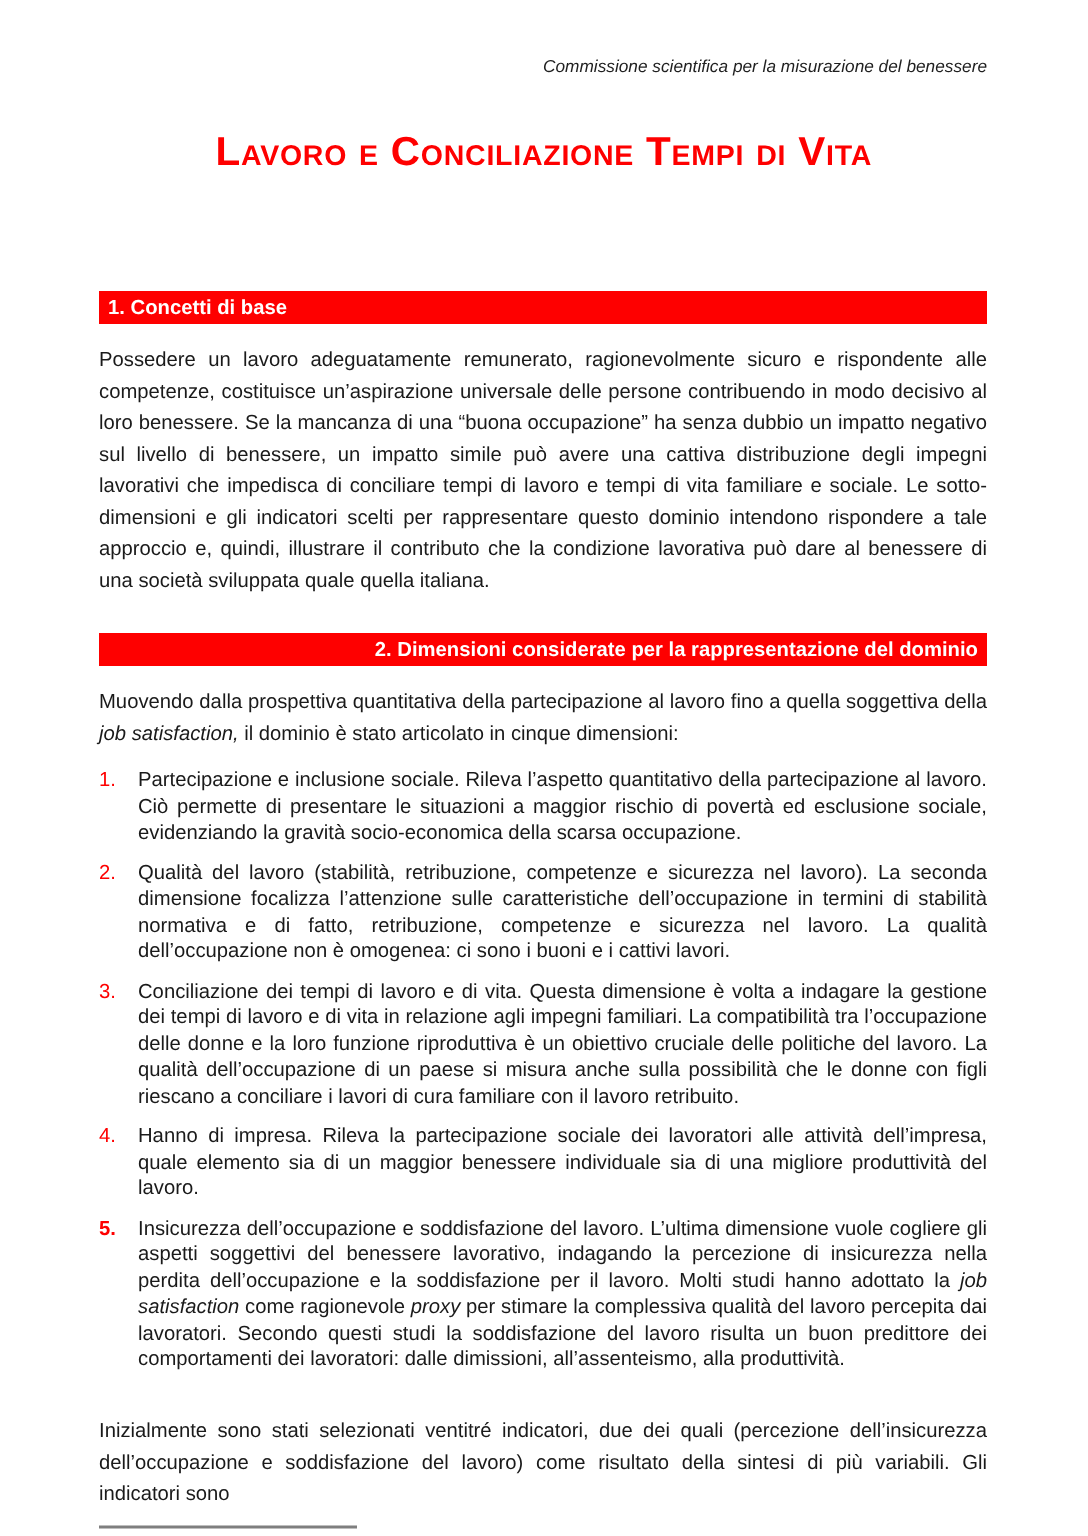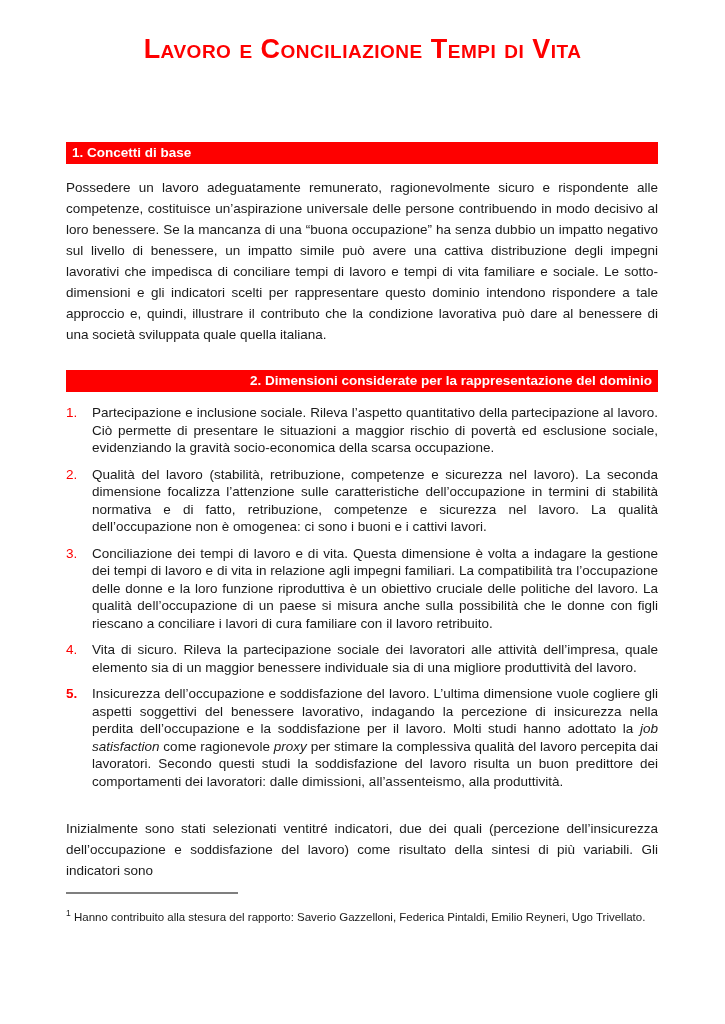--- a/index.html
+++ b/index.html
@@ -78,54 +78,56 @@
     font-size: 11.5px;
     line-height: 14px;
   }
   .footnote sup { font-size: 8.5px; vertical-align: super; line-height: 0; }
 </style>
 </head>
 <body>
 
 <div class="page">
 
+  <div class="header-note">Commissione scientifica per la misurazione del benessere</div>
 
   <h1 class="title">Lavoro e Conciliazione Tempi di Vita</h1>
 
   <div class="secbar first">
     <span>1. Concetti di base</span>
   </div>
 
   <p class="para">Possedere un lavoro adeguatamente remunerato, ragionevolmente sicuro e rispondente alle competenze, costituisce un’aspirazione universale delle persone contribuendo in modo decisivo al loro benessere. Se la mancanza di una “buona occupazione” ha senza dubbio un impatto negativo sul livello di benessere, un impatto simile può avere una cattiva distribuzione degli impegni lavorativi che impedisca di conciliare tempi di lavoro e tempi di vita familiare e sociale. Le sotto-dimensioni e gli indicatori scelti per rappresentare questo dominio intendono rispondere a tale approccio e, quindi, illustrare il contributo che la condizione lavorativa può dare al benessere di una società sviluppata quale quella italiana.</p>
 
   <div class="secbar second">
     <span>2. Dimensioni considerate per la rappresentazione del dominio</span>
   </div>
 
+  <p class="para"><span>Muovendo dalla prospettiva quantitativa della partecipazione al lavoro fino a quella soggettiva della </span><span class="it">job satisfaction,</span><span> il dominio è stato articolato in cinque dimensioni:</span></p>
 
   <div class="dim-list">
 
     <div class="li">
       <span class="num">1.</span>
       <div class="li-body"><span class="lead">Partecipazione e inclusione sociale.</span><span> Rileva l’aspetto quantitativo della partecipazione al lavoro. Ciò permette di presentare le situazioni a maggior rischio di povertà ed esclusione sociale, evidenziando la gravità socio-economica della scarsa occupazione.</span></div>
     </div>
 
     <div class="li">
       <span class="num">2.</span>
       <div class="li-body"><span class="lead">Qualità del lavoro (stabilità, retribuzione, competenze e sicurezza nel lavoro).</span><span> La seconda dimensione focalizza l’attenzione sulle caratteristiche dell’occupazione in termini di stabilità normativa e di fatto, retribuzione, competenze e sicurezza nel lavoro. La qualità dell’occupazione non è omogenea: ci sono i buoni e i cattivi lavori.</span></div>
     </div>
 
     <div class="li">
       <span class="num">3.</span>
       <div class="li-body"><span class="lead">Conciliazione dei tempi di lavoro e di vita.</span><span> Questa dimensione è volta a indagare la gestione dei tempi di lavoro e di vita in relazione agli impegni familiari. La compatibilità tra l’occupazione delle donne e la loro funzione riproduttiva è un obiettivo cruciale delle politiche del lavoro. La qualità dell’occupazione di un paese si misura anche sulla possibilità che le donne con figli riescano a conciliare i lavori di cura familiare con il lavoro retribuito.</span></div>
     </div>
 
     <div class="li">
       <span class="num">4.</span>
-      <div class="li-body"><span class="lead">Vita di sicuro.</span><span> Rileva la partecipazione sociale dei lavoratori alle attività dell’impresa, quale elemento sia di un maggior benessere individuale sia di una migliore produttività del lavoro.</span></div>
+      <div class="li-body"><span class="lead">Hanno di impresa.</span><span> Rileva la partecipazione sociale dei lavoratori alle attività dell’impresa, quale elemento sia di un maggior benessere individuale sia di una migliore produttività del lavoro.</span></div>
     </div>
 
     <div class="li">
       <span class="num num-bold">5.</span>
       <div class="li-body"><span class="lead">Insicurezza dell’occupazione e soddisfazione del lavoro.</span><span> L’ultima dimensione vuole cogliere gli aspetti soggettivi del benessere lavorativo, indagando la percezione di insicurezza nella perdita dell’occupazione e la soddisfazione per il lavoro. Molti studi hanno adottato la </span><span class="it">job satisfaction</span><span> come ragionevole </span><span class="it">proxy</span><span> per stimare la complessiva qualità del lavoro percepita dai lavoratori. Secondo questi studi la soddisfazione del lavoro risulta un buon predittore dei comportamenti dei lavoratori: dalle dimissioni, all’assenteismo, alla produttività.</span></div>
     </div>
 
   </div>
 
   <p class="para closing">Inizialmente sono stati selezionati ventitré indicatori, due dei quali (percezione dell’insicurezza dell’occupazione e soddisfazione del lavoro) come risultato della sintesi di più variabili. Gli indicatori sono</p>

